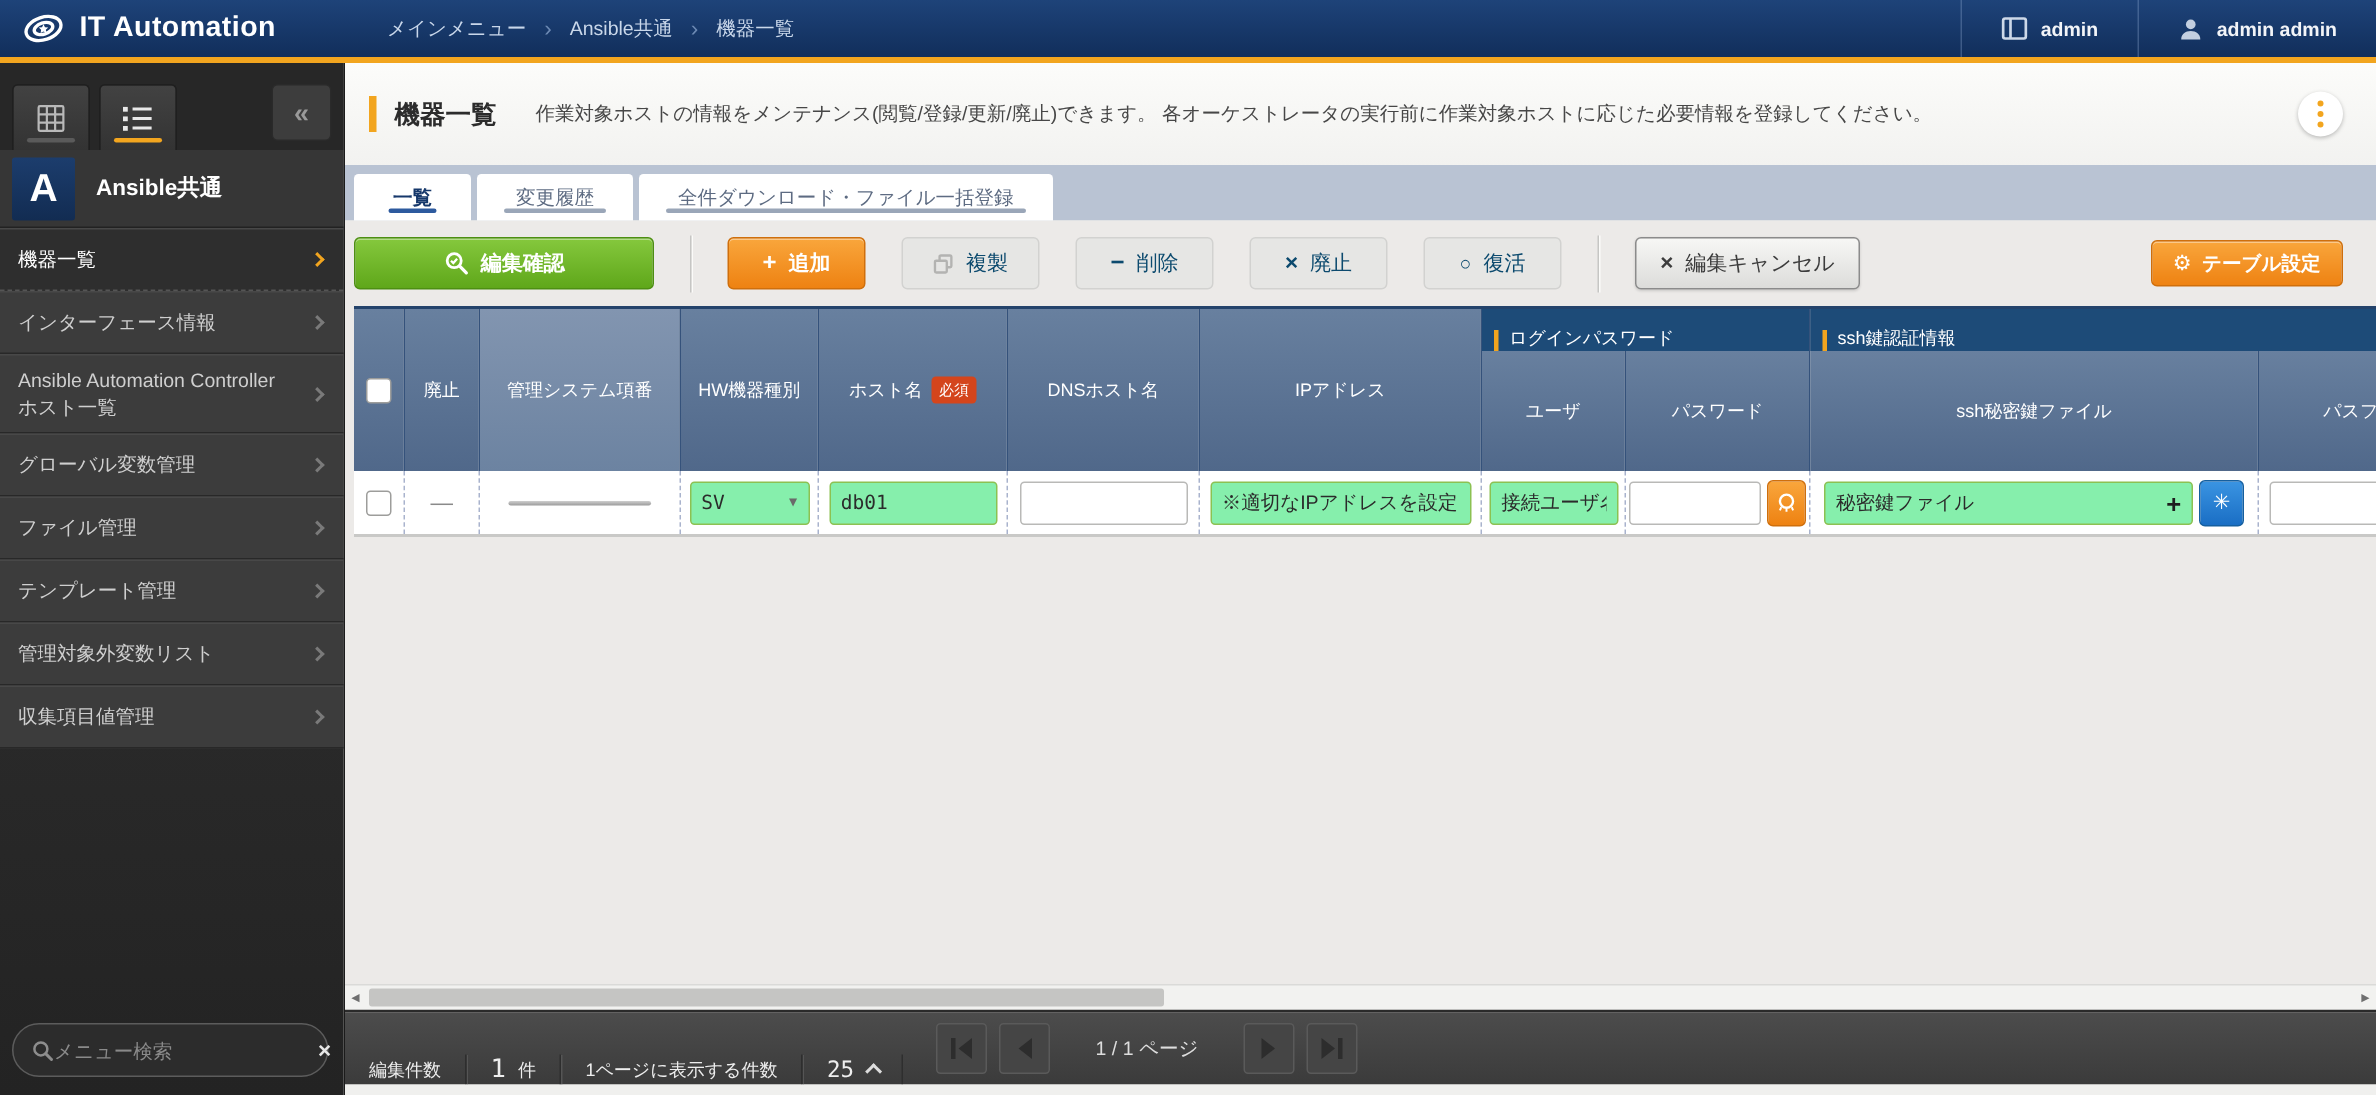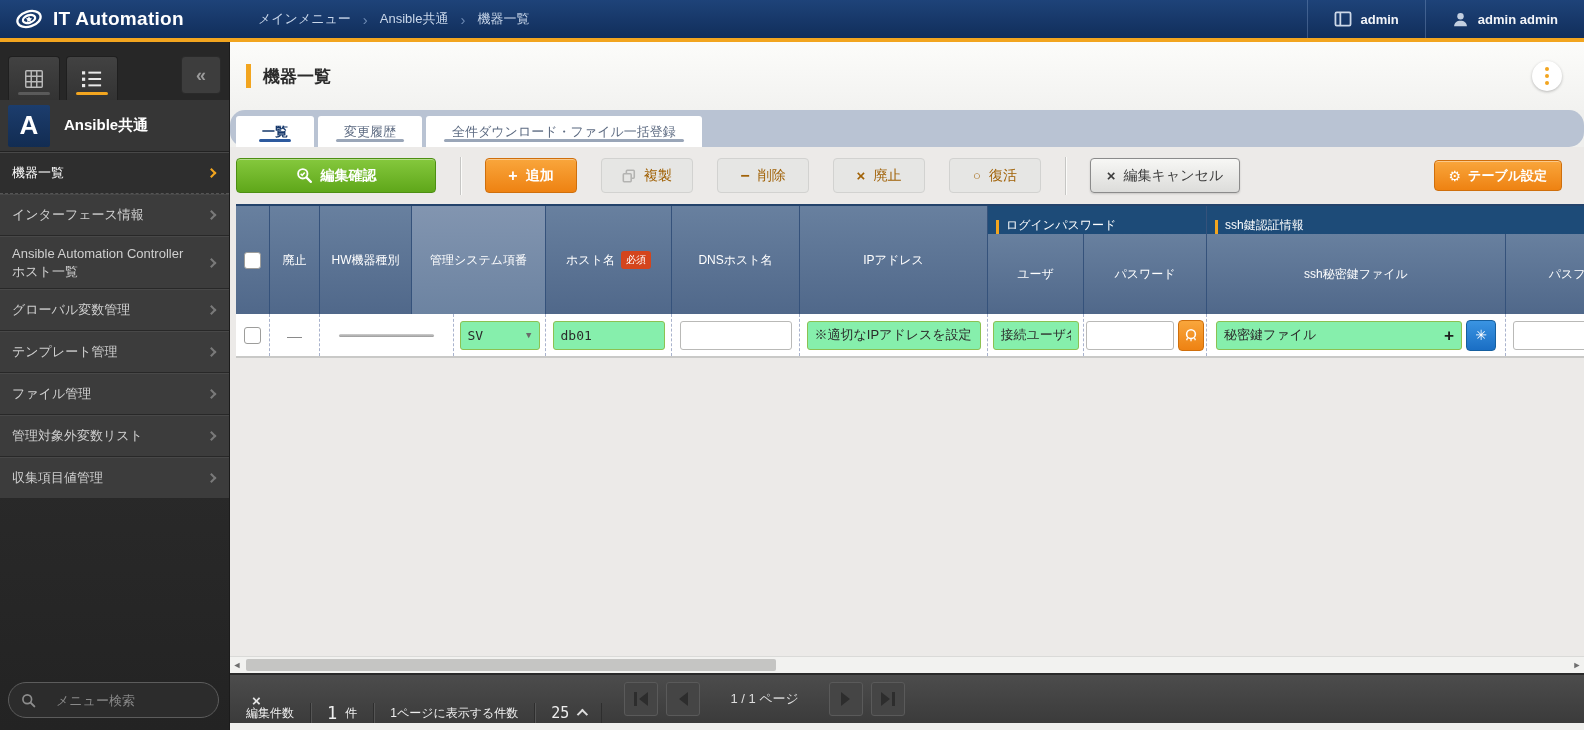--- a/index.html
+++ b/index.html
@@ -41,56 +41,56 @@
   .menu { list-style:none; }
   .menu li { min-height:42px; display:flex; align-items:center; background:#3c3c3c;
     border-top:1px solid #484848; border-bottom:1px solid #282828;
     color:#cfcfcf; font-size:13px; padding:8px 26px 8px 12px; position:relative; cursor:pointer; line-height:1.35; }
   .menu li.active { background:#2e2e2e; color:#fff; border-bottom:1px dashed #555; }
   .chev { position:absolute; right:14px; top:50%; width:7px; height:7px;
     border-top:2px solid #7a7a7a; border-right:2px solid #7a7a7a; transform:translateY(-50%) rotate(45deg); }
   .menu li.active .chev { border-color:#f2a51f; }
   .menu-search { position:absolute; left:8px; right:10px; bottom:12px; height:36px;
     background:#2c2c2c; border:1px solid #5c5c5c; border-radius:18px;
-    display:flex; align-items:center; padding:0 12px; gap:20px; }
+    display:flex; align-items:center; padding:0 12px; gap:0; }
   .menu-search input { flex:1; background:transparent; border:none; outline:none; color:#ddd; font-size:13px; }
   .menu-search input::placeholder { color:#8a8a8a; }
   .search-clear { color:#e6e6e6; font-size:15px; font-weight:bold; cursor:pointer; }
 
   
   .content { flex:1; display:flex; flex-direction:column; min-width:0; }
   .page-head { height:68px; flex:0 0 68px; background:linear-gradient(#fcfcfa,#f2f2f0);
     display:flex; align-items:center; padding:0 22px 0 16px; }
   .accent-bar { width:5px; height:24px; background:#f2a51f; margin-right:12px; }
   .page-title { font-size:17px; font-weight:bold; color:#2c2c2c; margin-right:26px; white-space:nowrap; }
   .page-desc { font-size:13px; color:#474747; }
   .kebab { margin-left:auto; width:30px; height:30px; border-radius:50%; background:#fff;
     box-shadow:0 1px 3px rgba(0,0,0,.25); display:flex; flex-direction:column; gap:3px;
     align-items:center; justify-content:center; cursor:pointer; flex:0 0 30px; }
   .kebab i { width:4px; height:4px; border-radius:50%; background:#f2a51f; }
 
   .tabstrip { height:37px; flex:0 0 37px; background:#b9c3d3; display:flex; align-items:flex-end;
-    padding:0 0 0 6px; gap:4px;border-radius:15px; }
+    padding:0 0 0 6px; gap:4px; }
   .tab { height:31px; border-radius:3px 3px 0 0; padding:0 26px; display:flex; align-items:center;
     font-size:13px; position:relative; cursor:pointer; background:#ffffff; color:#5d6b82; }
   .tab .tab-under { position:absolute; left:18px; right:18px; bottom:5px; height:3px; border-radius:2px; background:#9aa6b8; }
   .tab.active { background:#fff; color:#16386b; font-weight:bold; }
   .tab.active .tab-under { left:30%; right:30%; background:#2d5a9e; }
 
   .work { flex:1; background:#eceae8; display:flex; flex-direction:column; min-height:0; }
 
   
   .toolbar { flex:0 0 57px; display:flex; align-items:center; padding:0 22px 0 6px; gap:24px; }
   .btn { height:35px; border-radius:4px; display:flex; align-items:center; justify-content:center;
     gap:8px; font-size:14px; cursor:pointer; white-space:nowrap; }
   .btn-green { width:200px; background:linear-gradient(#85c83d,#5fa71a); border:1px solid #4d8f12;
     color:#fff; font-weight:bold; box-shadow:inset 0 1px 0 rgba(255,255,255,.4); }
   .btn-orange { width:92px; background:linear-gradient(#f9a63c,#ee8212); border:1px solid #cf6f0c;
     color:#fff; font-weight:bold; box-shadow:inset 0 1px 0 rgba(255,255,255,.4); }
-  .btn-disabled { width:92px; background:#e6e6e4; border:1px solid #d2d2d0; color:#a16207; cursor:default; }
+  .btn-disabled { width:92px; background:#e6e6e4; border:1px solid #d2d2d0; color:#0c4a6e; cursor:default; }
   .btn-cancel { width:150px; background:linear-gradient(#f7f7f5,#dcdcda); border:1px solid #8b8b8b;
     color:#3c3c3c; box-shadow:0 1px 2px rgba(0,0,0,.15); }
   .tb-divider { width:1px; height:38px; background:#c6c6c4; box-shadow:1px 0 0 #fbfbf9; }
   .btn-tablecfg { margin-left:auto; height:31px; padding:0 14px; font-size:13px;
     background:linear-gradient(#f9a63c,#ee8212); border:1px solid #cf6f0c; color:#fff; font-weight:bold;
     border-radius:4px; display:flex; align-items:center; gap:7px; cursor:pointer;
     box-shadow:inset 0 1px 0 rgba(255,255,255,.4); }
   .ic { font-style:normal; line-height:1; }
 
   
@@ -258,25 +258,25 @@
         </li>
         <li style="padding-right:34px;">
           <span>Ansible Automation Controller ホスト一覧</span>
             <span class="chev"></span>
         </li>
         <li>
           <span>グローバル変数管理</span>
             <span class="chev"></span>
         </li>
         <li>
+          <span>ファイル管理</span>
+            <span class="chev"></span>
+        </li>
+        <li>
           <span>テンプレート管理</span>
-            <span class="chev"></span>
-        </li>
-        <li>
-          <span>ファイル管理</span>
             <span class="chev"></span>
         </li>
         <li>
           <span>管理対象外変数リスト</span>
             <span class="chev"></span>
         </li>
         <li>
           <span>収集項目値管理</span>
             <span class="chev"></span>
         </li>
@@ -292,20 +292,21 @@
         <input type="text" placeholder="メニュー検索" style="">
         <span class="search-clear">×</span>
       </div>
     </aside>
 
     <main class="content">
 
       <div class="page-head">
         <span class="accent-bar"></span>
         <h1 class="page-title">機器一覧</h1>
+        <p class="page-desc">作業対象ホストの情報をメンテナンス(閲覧/登録/更新/廃止)できます。 各オーケストレータの実行前に作業対象ホストに応じた必要情報を登録してください。</p>
         <div class="kebab">
           <i></i>
             <i></i>
             <i></i>
         </div>
       </div>
 
       <div class="tabstrip">
         <div class="tab active">
           <span>一覧</span>
@@ -373,25 +374,25 @@
 
         <div class="tablewrap">
           <div class="ttable">
             <div class="thead">
               <div class="hcell" style="width:34px;">
                 <span class="checkbox"></span>
               </div>
               <div class="hcell" style="width:50px;">
                 <span>廃止</span>
               </div>
+              <div class="hcell light" style="width:134px;">
+                <span>管理システム項番</span>
+              </div>
               <div class="hcell" style="width:92px;">
                 <span>HW機器種別</span>
-              </div>
-              <div class="hcell light" style="width:134px;">
-                <span>管理システム項番</span>
               </div>
               <div class="hcell" style="width:126px;">
                 <span>ホスト名</span>
                 <span class="req-badge">必須</span>
               </div>
               <div class="hcell" style="width:128px;">
                 <span>DNSホスト名</span>
               </div>
               <div class="hcell" style="width:188px;">
                 <span>IPアドレス</span>

